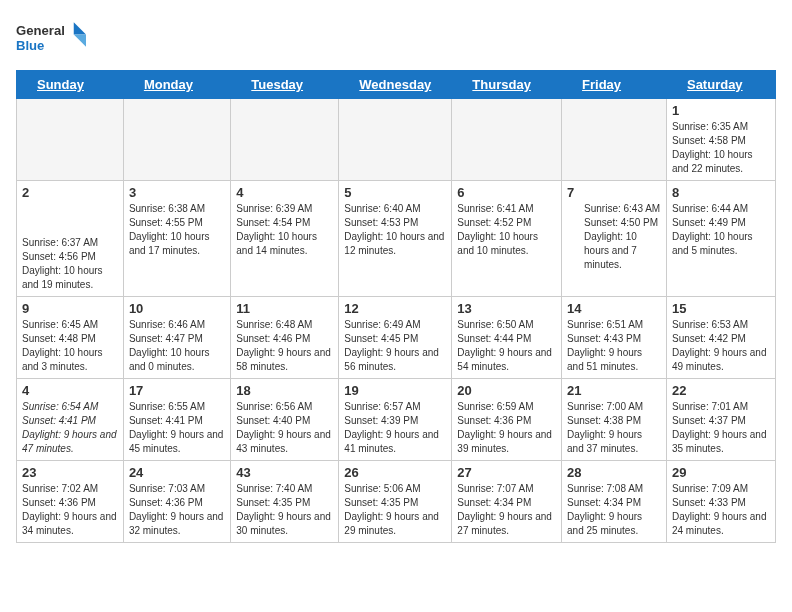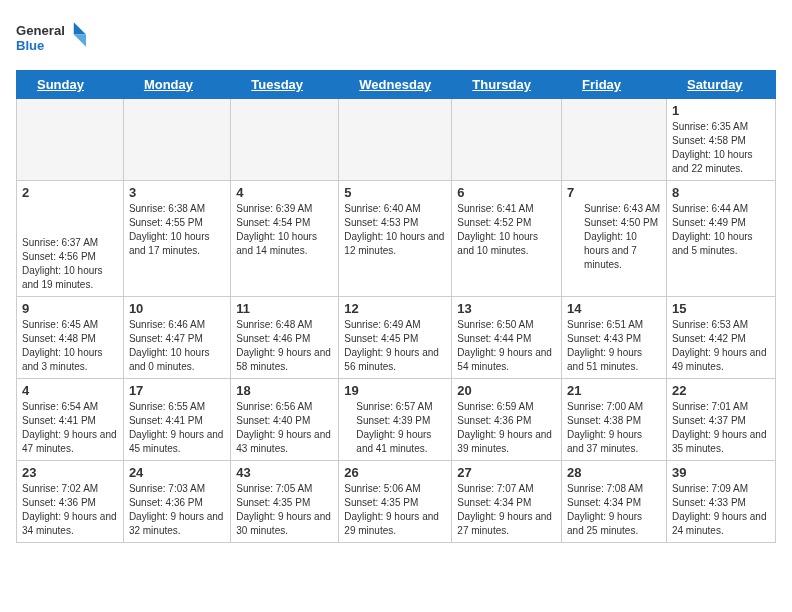--- a/index.html
+++ b/index.html
@@ -208,39 +208,39 @@
         <td>
           <span class="day-number">15</span>
           <div class="day-info" style="white-space: pre-wrap;">Sunrise: 6:53 AM
 Sunset: 4:42 PM
 Daylight: 9 hours and 49 minutes.</div>
         </td>
       </tr>
       <tr>
         <td>
           <span class="day-number">4</span>
-          <div class="day-info" style="white-space: pre-wrap;">Sunrise: 6:54 AM
+          <div class="day-info" style="white-space: pre-wrap; font-style: italic;">Sunrise: 6:54 AM
 Sunset: 4:41 PM
 Daylight: 9 hours and 47 minutes.</div>
         </td>
         <td>
           <span class="day-number">17</span>
           <div class="day-info" style="white-space: pre-wrap;">Sunrise: 6:55 AM
 Sunset: 4:41 PM
 Daylight: 9 hours and 45 minutes.</div>
         </td>
         <td>
           <span class="day-number">18</span>
           <div class="day-info" style="white-space: pre-wrap;">Sunrise: 6:56 AM
 Sunset: 4:40 PM
 Daylight: 9 hours and 43 minutes.</div>
         </td>
         <td>
           <span class="day-number">19</span>
-          <div class="day-info" style="white-space: pre-wrap; margin-left: 12px;">Sunrise: 6:57 AM
+          <div class="day-info" style="white-space: pre-wrap;">Sunrise: 6:57 AM
 Sunset: 4:39 PM
 Daylight: 9 hours and 41 minutes.</div>
         </td>
         <td>
           <span class="day-number">20</span>
           <div class="day-info" style="white-space: pre-wrap;">Sunrise: 6:59 AM
 Sunset: 4:36 PM
 Daylight: 9 hours and 39 minutes.</div>
         </td>
         <td>
@@ -264,21 +264,21 @@
 Daylight: 9 hours and 34 minutes.</div>
         </td>
         <td>
           <span class="day-number">24</span>
           <div class="day-info" style="white-space: pre-wrap;">Sunrise: 7:03 AM
 Sunset: 4:36 PM
 Daylight: 9 hours and 32 minutes.</div>
         </td>
         <td>
           <span class="day-number">43</span>
-          <div class="day-info" style="white-space: pre-wrap;">Sunrise: 7:05 AM
+          <div class="day-info" style="white-space: pre-wrap;">Sunrise: 7:40 AM
 Sunset: 4:35 PM
 Daylight: 9 hours and 30 minutes.</div>
         </td>
         <td>
           <span class="day-number">26</span>
           <div class="day-info" style="white-space: pre-wrap;">Sunrise: 5:06 AM
 Sunset: 4:35 PM
 Daylight: 9 hours and 29 minutes.</div>
         </td>
         <td>
@@ -287,20 +287,20 @@
 Sunset: 4:34 PM
 Daylight: 9 hours and 27 minutes.</div>
         </td>
         <td>
           <span class="day-number">28</span>
           <div class="day-info" style="white-space: pre-wrap;">Sunrise: 7:08 AM
 Sunset: 4:34 PM
 Daylight: 9 hours and 25 minutes.</div>
         </td>
         <td>
-          <span class="day-number">39</span>
+          <span class="day-number">29</span>
           <div class="day-info" style="white-space: pre-wrap;">Sunrise: 7:09 AM
 Sunset: 4:33 PM
 Daylight: 9 hours and 24 minutes.</div>
         </td>
       </tr>
     </tbody>
 </table>
 
 </body></html>

